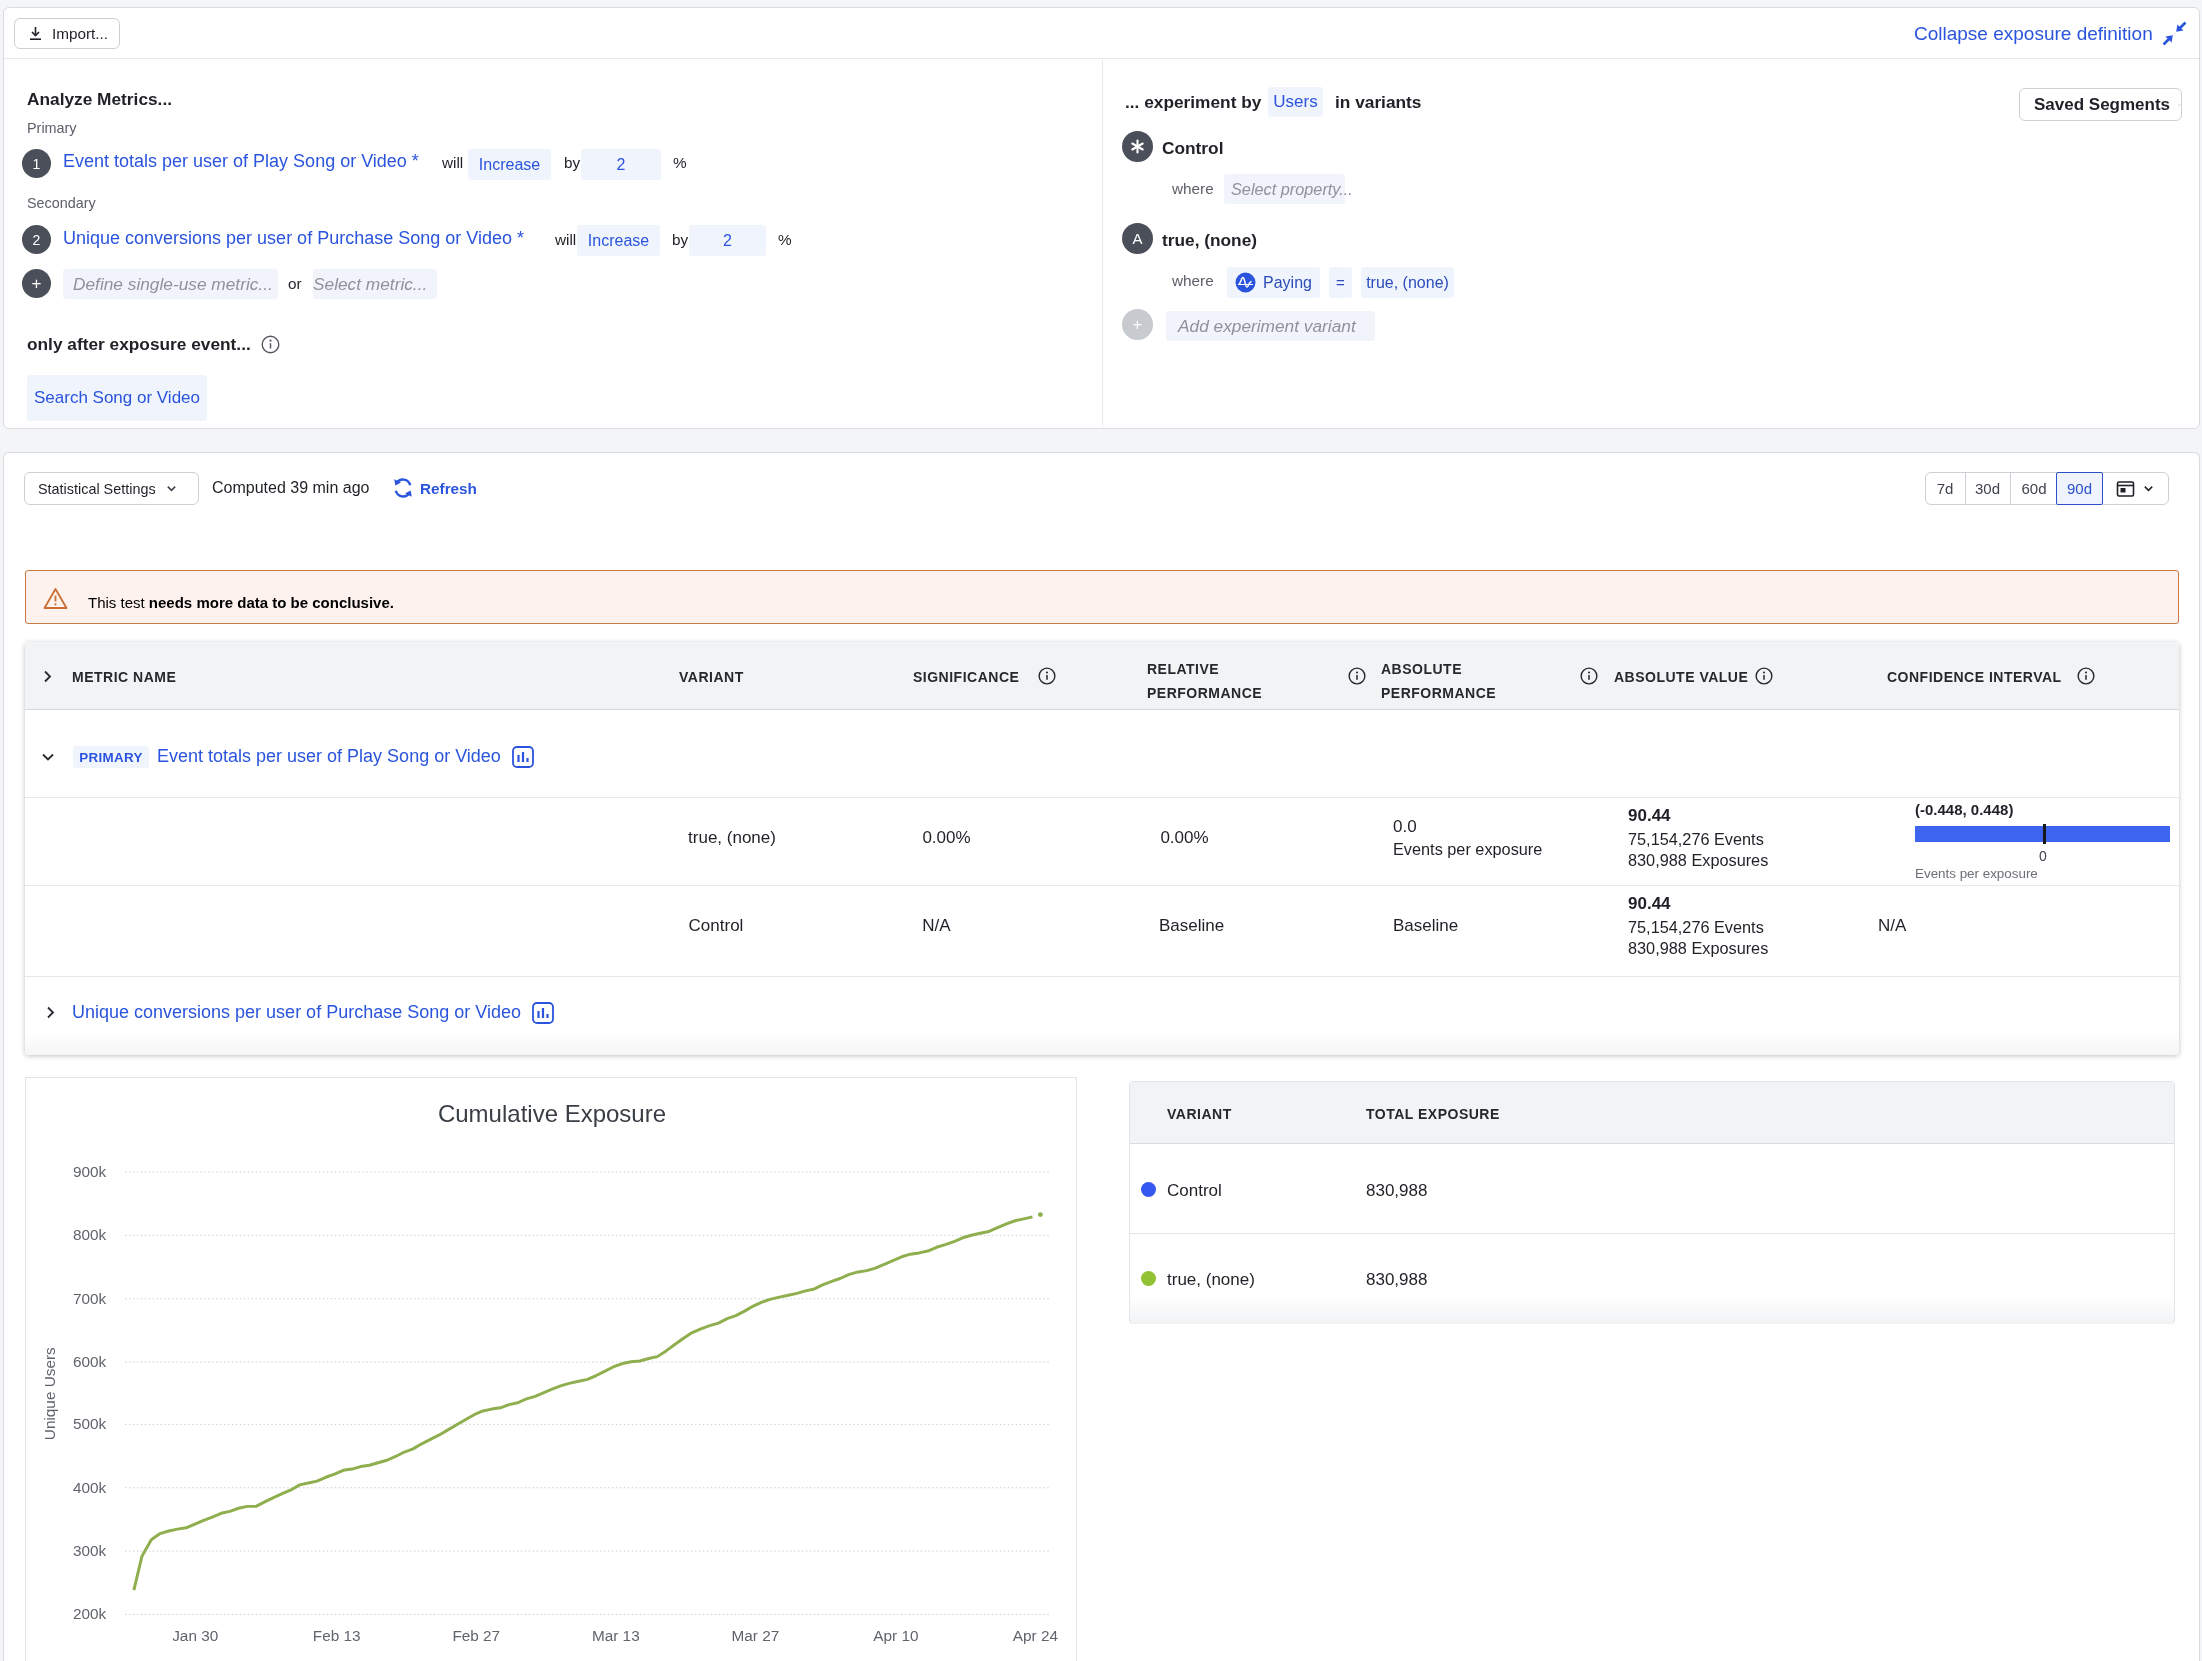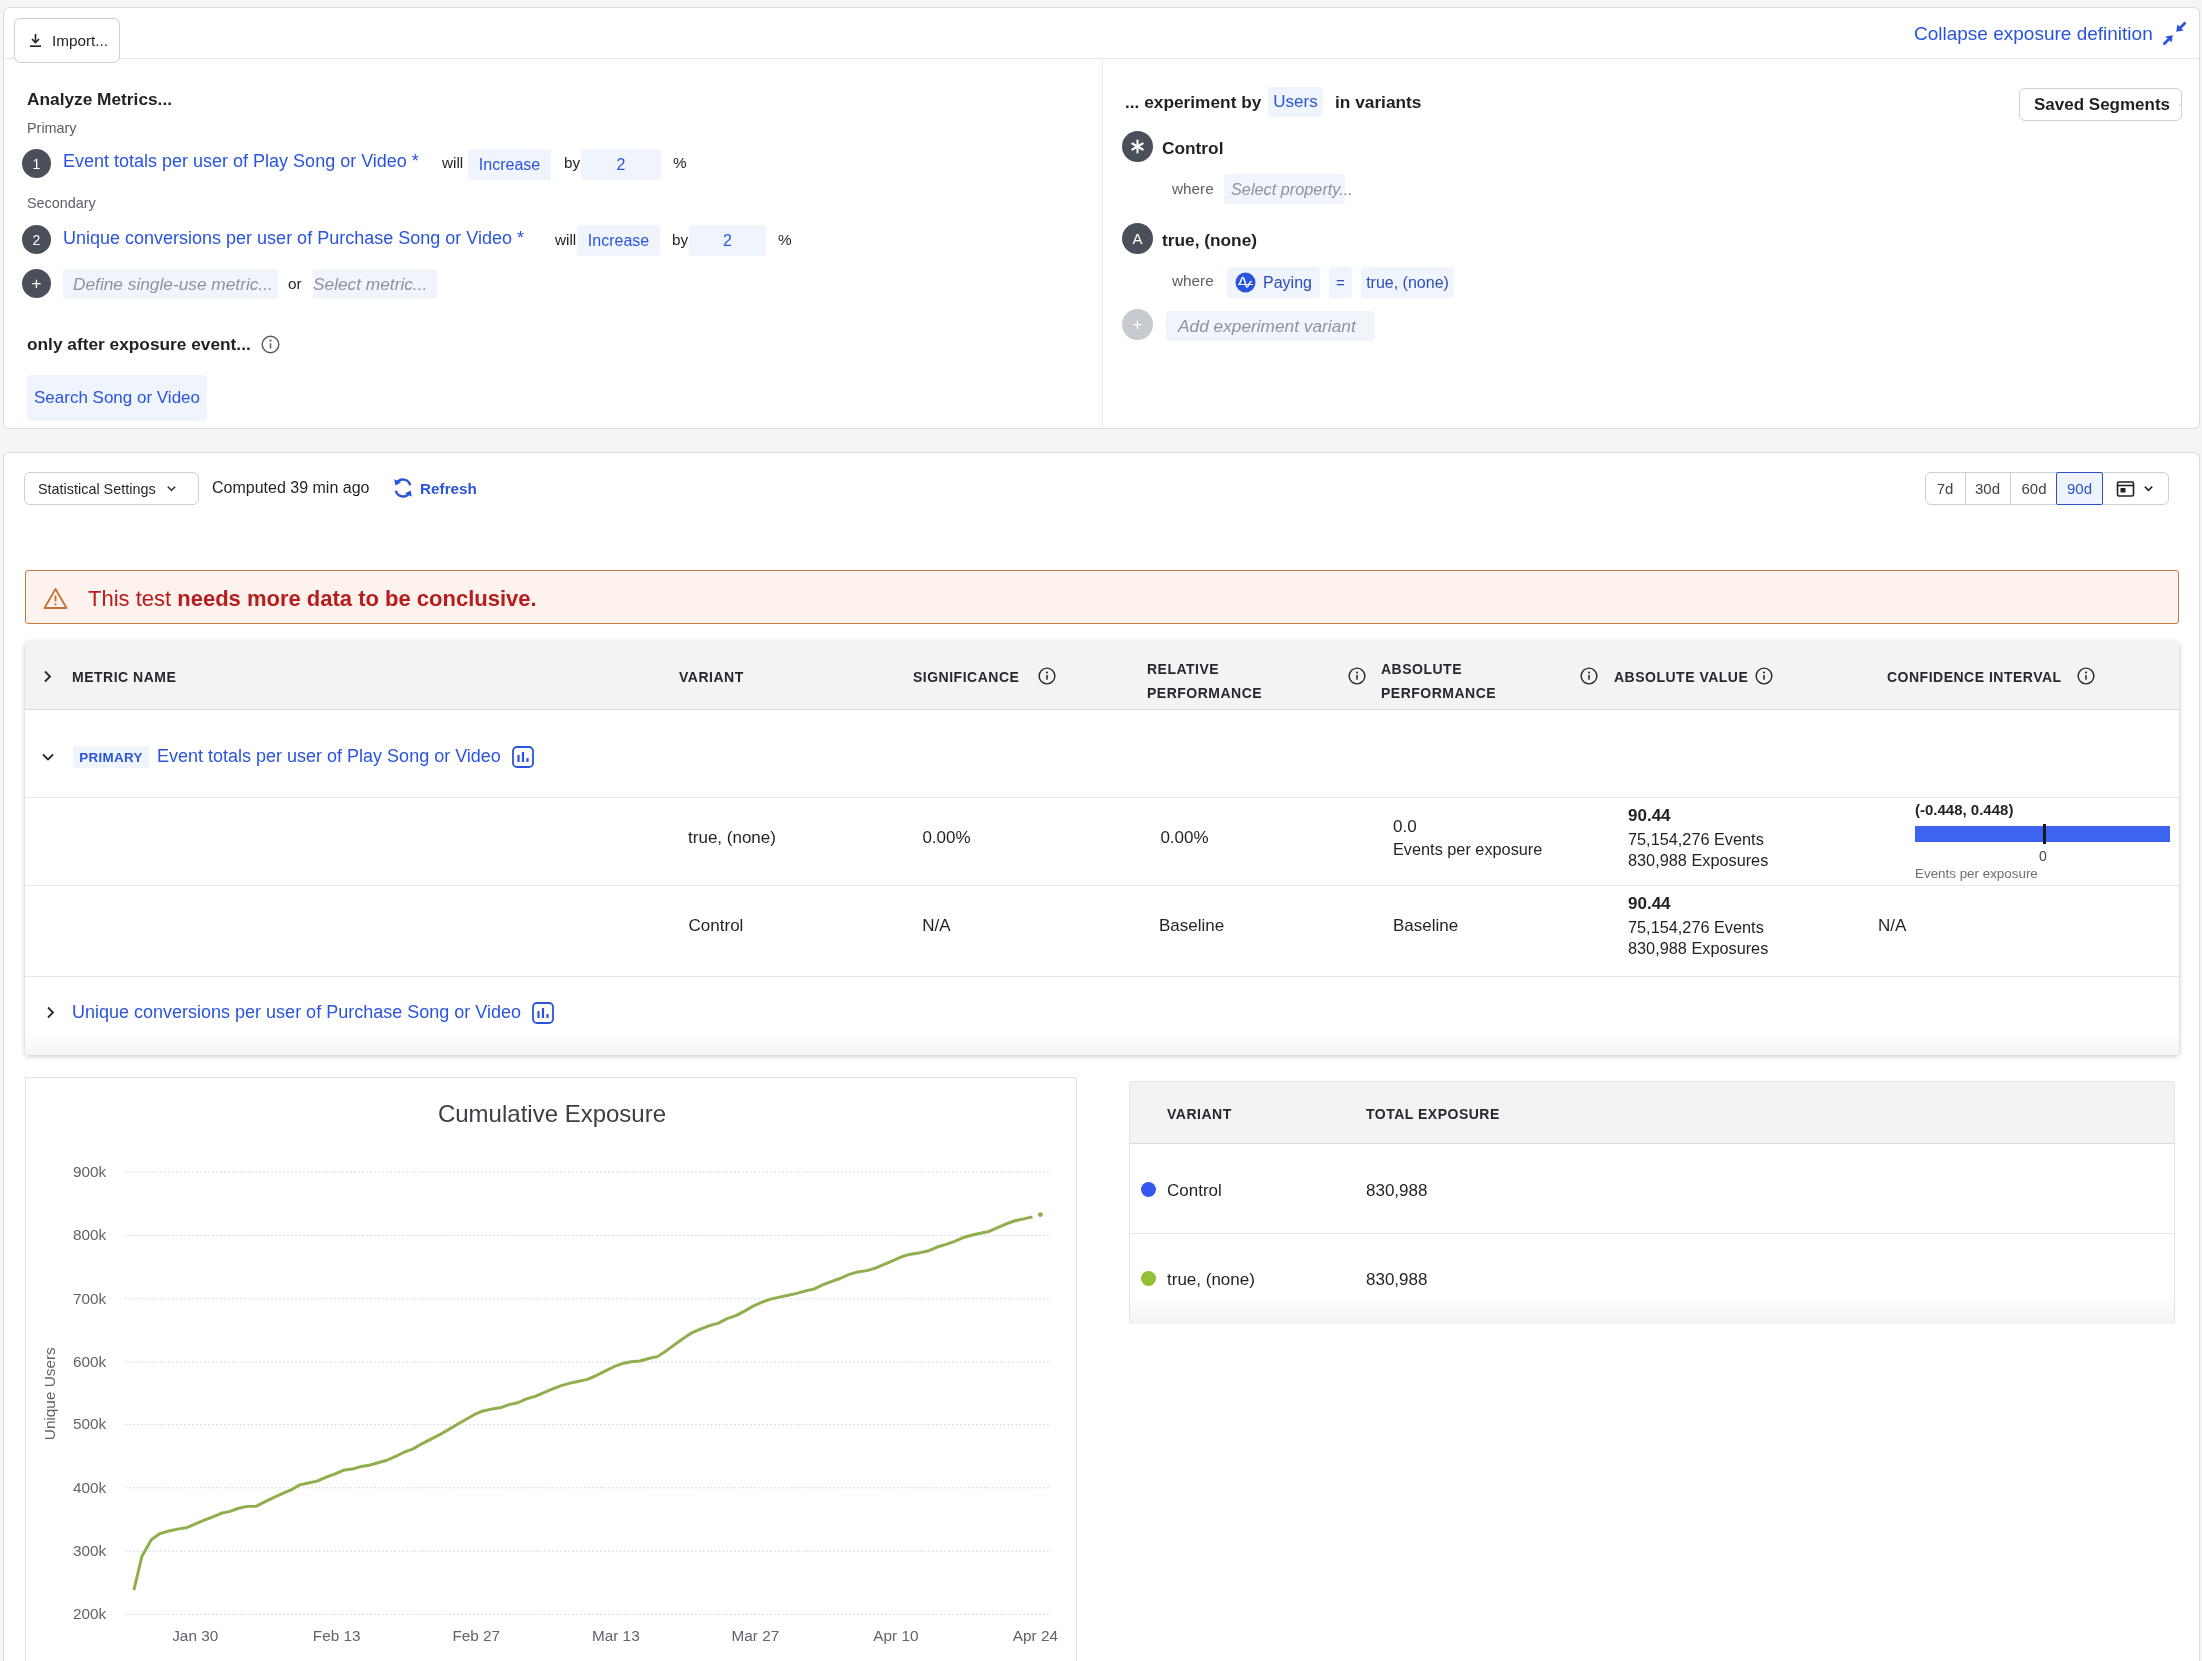--- a/index.html
+++ b/index.html
@@ -16,21 +16,21 @@
 .hdrtxt { font-size:14px; font-weight:bold; color:#26282e; letter-spacing:0.5px; }
 svg { display:block; }
 </style>
 </head>
 <body>
 <div id="page">
 
 <div class="card" style="left:3px; top:7px; width:2197px; height:422px;"></div>
 
 <div class="abs" style="left:4px; top:8px; width:2195px; height:51px; border-bottom:1px solid #e5e7ea;"></div>
-<div class="btn abs" style="left:14px; top:18px; width:106px; height:45px; padding-left:12px;">
+<div class="btn abs" style="left:14px; top:18px; width:106px; height:31px; padding-left:12px;">
   <svg width="17" height="17" viewBox="0 0 17 17">
         <g stroke="#1f2127" stroke-width="1.6" fill="none">
           <path d="M8.5 2 v7.5"></path>
           <path d="M5 7 l3.5 3.5 L12 7"></path>
           <path d="M3 14.2 h11"></path>
         </g>
       </svg>
   <span style="font-size:15.3px; margin-left:8px;">Import...</span>
 </div>
 
@@ -158,21 +158,21 @@
         <path d="M3 5 l4 4 4-4" stroke="#1f2127" stroke-width="1.6" fill="none"></path>
       </svg>
 </div>
 
 <div class="abs" style="left:25px; top:570px; width:2154px; height:54px; background:#fdf2ed; border:1px solid #c87a45; border-radius:3px;">
   <svg class="abs" style="left:17px; top:16px;" width="25" height="23" viewBox="0 0 25 23">
         <path d="M12.5 2 L23.5 21 H1.5 Z" fill="none" stroke="#c96f33" stroke-width="1.8" stroke-linejoin="round"></path>
         <path d="M12.5 8.5 v6" stroke="#c96f33" stroke-width="1.8"></path>
         <circle cx="12.5" cy="17.3" r="1.1" fill="#c96f33"></circle>
       </svg>
-  <div class="abs" style="left:62px; top:15px; font-size:22px; color:#b91c1c;">This test <b>needs more data to be conclusive.</b></div>
+  <div class="abs" style="left:62px; top:23px; font-size:15px; color:#000000;">This test <b>needs more data to be conclusive.</b></div>
 </div>
 
 <div class="abs" style="left:25px; top:642px; width:2154px; height:413px; background:#fff; border-radius:4px; box-shadow:0 1px 5px rgba(25,28,40,0.28);">
 
   <div class="abs" style="left:0; top:0; width:2154px; height:68px; background:#f2f3f5; border-bottom:1px solid #d8dade; border-radius:4px 4px 0 0;"></div>
   <svg class="abs" style="left:15px; top:27px;" width="15" height="15" viewBox="0 0 15 15">
         <path d="M5 2.5 l5 5 -5 5" stroke="#26282e" stroke-width="1.8" fill="none"></path>
       </svg>
   <div class="abs hdrtxt" style="left:47px; top:27px;">METRIC NAME</div>
   <div class="abs hdrtxt" style="left:654px; top:27px;">VARIANT</div>

